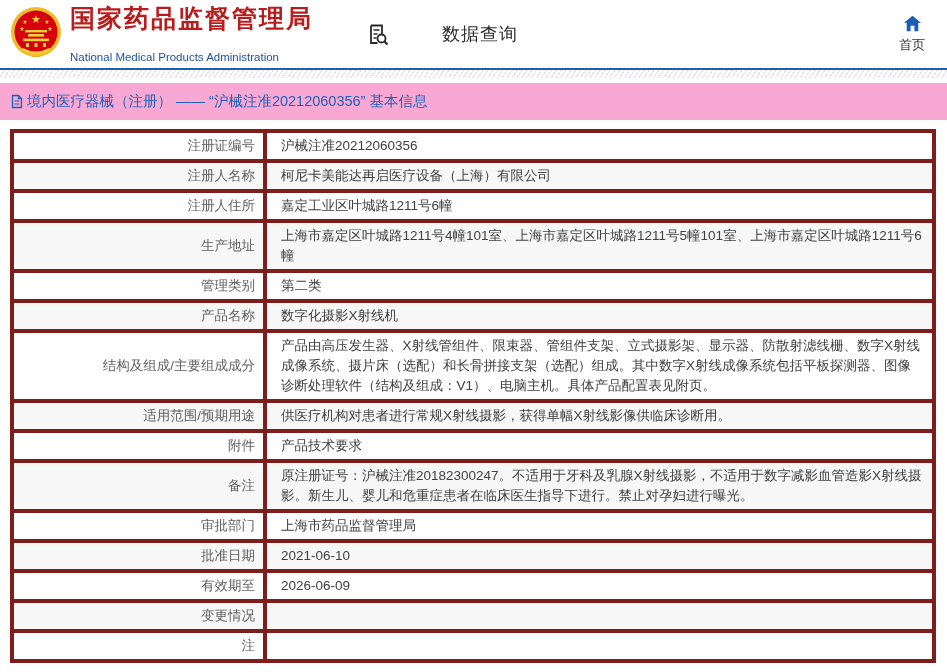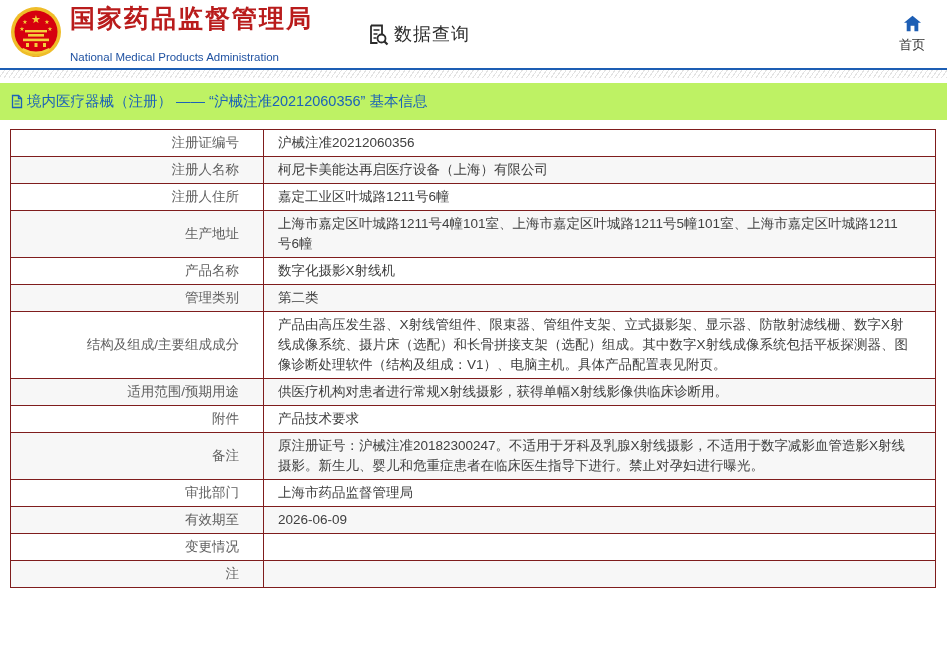--- a/index.html
+++ b/index.html
@@ -6,39 +6,39 @@
   html, body { width: 947px; height: 672px; overflow: hidden; background: #fff;
     font-family: "Liberation Sans", "DejaVu Sans", sans-serif; }
 
   
   .header { height: 70px; display: flex; align-items: center;
     border-bottom: 2px solid #1d5eb4; background: #fff; padding: 0 22px 0 10px; }
   .logo { display: flex; align-items: center; cursor: pointer; }
   .logo-text { margin-left: 8px; }
   .logo-cn { font-size: 25px; font-weight: bold; color: #b91c1c; letter-spacing: 2px; line-height: 1.1; }
   .logo-en { font-size: 11.5px; color: #2153a2; margin-top: 18px; }
-  .dataquery { display: flex; align-items: center; margin-left: 52px; cursor: pointer; }
+  .dataquery { display: flex; align-items: center; margin-left: 52px; cursor: pointer; gap: 48px; }
   .dataquery-label { font-size: 18px; color: #2b2b2b; margin-left: 4px; letter-spacing: 1px; }
   .header-nav { margin-left: auto; display: flex; gap: 40px; }
   .nav-item { display: flex; flex-direction: column; align-items: center; cursor: pointer; margin-left: 17px; }
   .nav-item .nav-label { font-size: 13px; color: #333; margin-top: 4px; white-space: nowrap; }
 
   
   .hatch { height: 8px; background: repeating-linear-gradient(
       -55deg, #e3e3e3 0px, #e3e3e3 1px, #ffffff 1px, #ffffff 4px); }
 
   
-  .crumb-bar { margin-top: 5px; height: 37px; background: #bef264;
+  .crumb-bar { margin-top: 5px; height: 37px; background: #f9a8d4;
     display: flex; align-items: center; padding-left: 10px; }
   .crumb-text { font-size: 14.5px; color: #1c62b8; margin-left: 3px; }
 
   
   .table-wrap { margin: 9px 11px 0 10px; }
   table { width: 100%; border-collapse: collapse; font-size: 13.5px; }
-  td { border: 1px solid #7f1d1d; padding: 3px 24px; line-height: 20px; height: 26px; vertical-align: middle; }
+  td { border: 4px solid #7f1d1d; padding: 3px 8px; line-height: 20px; height: 26px; vertical-align: middle; }
   tr:nth-child(even) { background: #f7f7f7; }
   td.label-cell { width: 253px; text-align: right; color: #5f5f5f; white-space: nowrap; }
   td.value-cell { color: #404040; padding-left: 14px; }
 
   svg { display: block; }
 </style>
 </head>
 <body>
 
 <div class="header">
@@ -119,26 +119,26 @@
         </tr>
         <tr>
           <td class="label-cell">注册人住所</td>
           <td class="value-cell">嘉定工业区叶城路1211号6幢</td>
         </tr>
         <tr>
           <td class="label-cell">生产地址</td>
           <td class="value-cell">上海市嘉定区叶城路1211号4幢101室、上海市嘉定区叶城路1211号5幢101室、上海市嘉定区叶城路1211号6幢</td>
         </tr>
         <tr>
+          <td class="label-cell">管理类别</td>
+          <td class="value-cell">第二类</td>
+        </tr>
+        <tr>
           <td class="label-cell">产品名称</td>
           <td class="value-cell">数字化摄影X射线机</td>
-        </tr>
-        <tr>
-          <td class="label-cell">管理类别</td>
-          <td class="value-cell">第二类</td>
         </tr>
         <tr>
           <td class="label-cell">结构及组成/主要组成成分</td>
           <td class="value-cell">产品由高压发生器、X射线管组件、限束器、管组件支架、立式摄影架、显示器、防散射滤线栅、数字X射线成像系统、摄片床（选配）和长骨拼接支架（选配）组成。其中数字X射线成像系统包括平板探测器、图像诊断处理软件（结构及组成：V1）、电脑主机。具体产品配置表见附页。</td>
         </tr>
         <tr>
           <td class="label-cell">适用范围/预期用途</td>
           <td class="value-cell">供医疗机构对患者进行常规X射线摄影，获得单幅X射线影像供临床诊断用。</td>
         </tr>
         <tr>
@@ -147,20 +147,24 @@
         </tr>
         <tr>
           <td class="label-cell">备注</td>
           <td class="value-cell">原注册证号：沪械注准20182300247。不适用于牙科及乳腺X射线摄影，不适用于数字减影血管造影X射线摄影。新生儿、婴儿和危重症患者在临床医生指导下进行。禁止对孕妇进行曝光。</td>
         </tr>
         <tr>
           <td class="label-cell">审批部门</td>
           <td class="value-cell">上海市药品监督管理局</td>
         </tr>
         <tr>
+          <td class="label-cell">批准日期</td>
+          <td class="value-cell">2021-06-10</td>
+        </tr>
+        <tr>
           <td class="label-cell">有效期至</td>
           <td class="value-cell">2026-06-09</td>
         </tr>
         <tr>
           <td class="label-cell">变更情况</td>
           <td class="value-cell"></td>
         </tr>
         <tr>
           <td class="label-cell">
   

